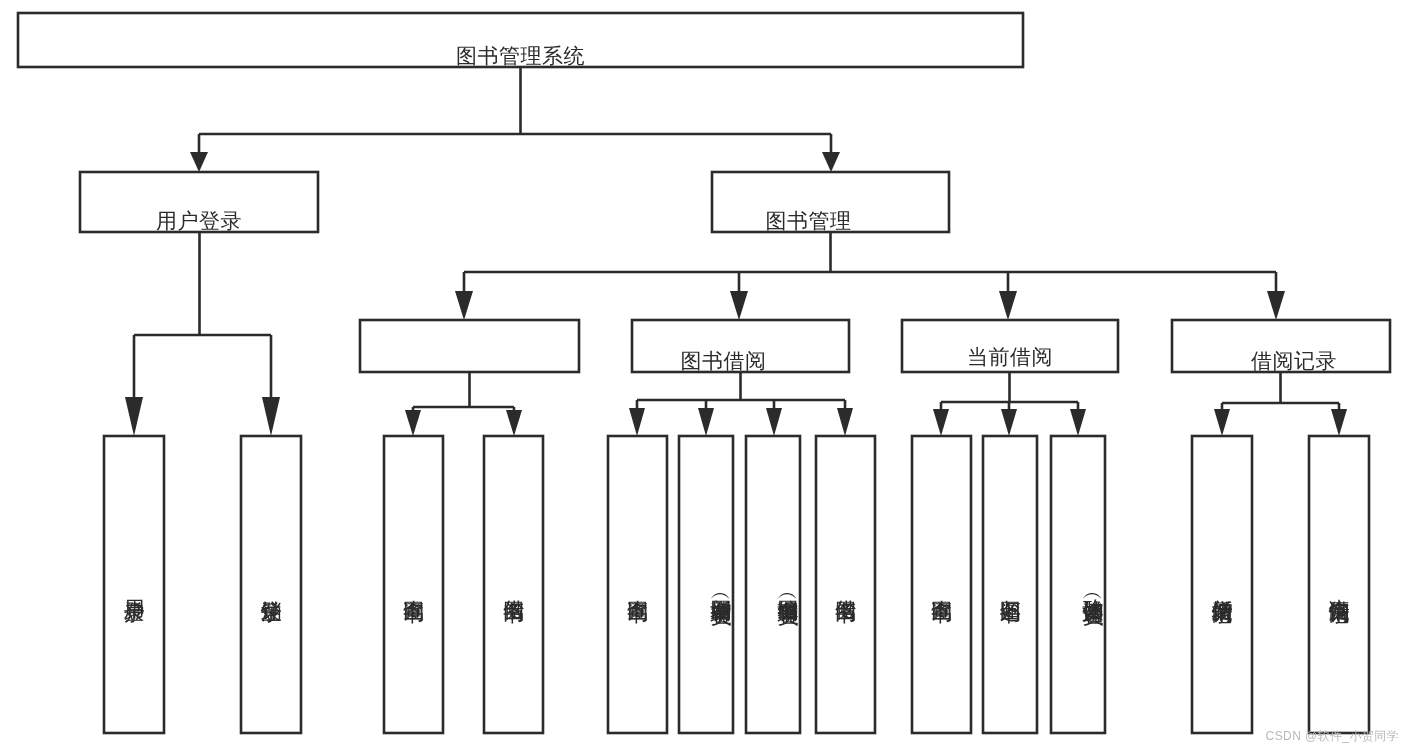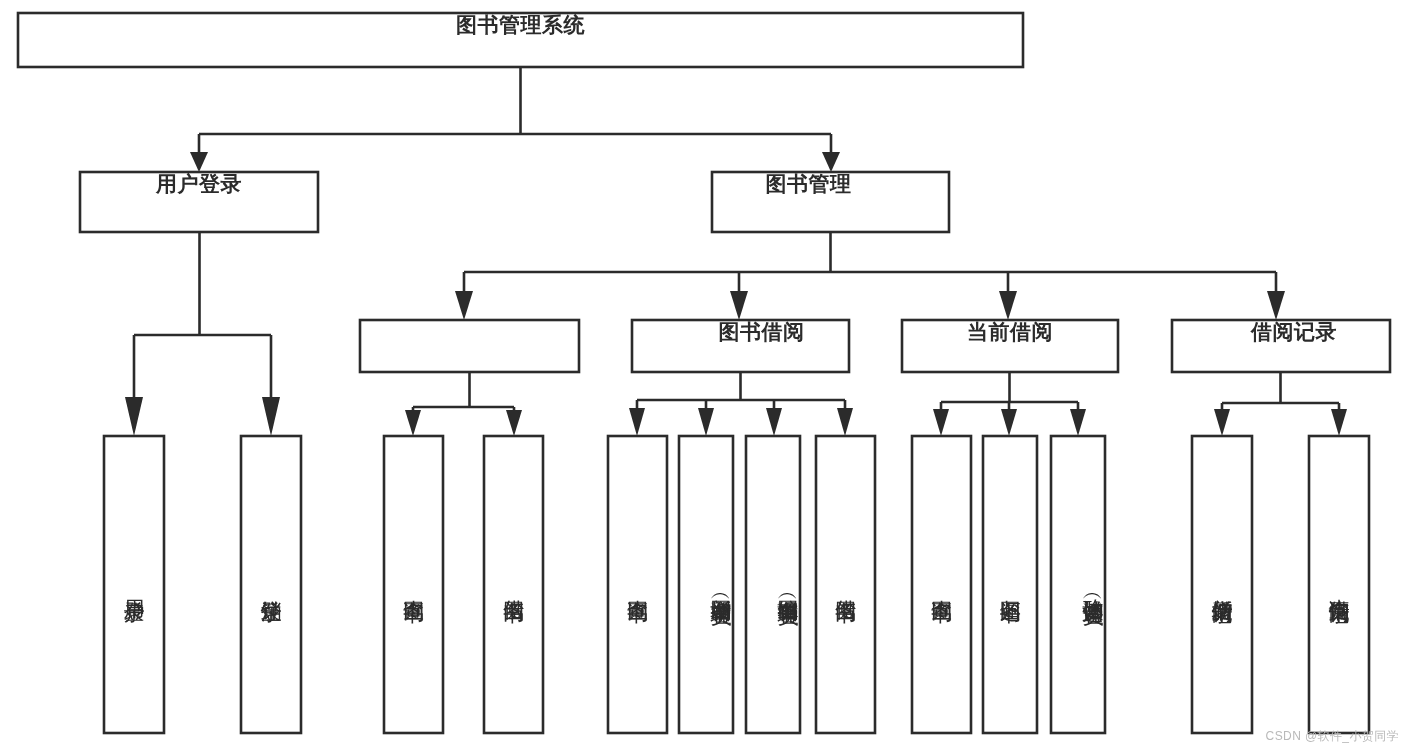--- a/index.html
+++ b/index.html
@@ -39,29 +39,28 @@
     fill: none;
     stroke-linecap: butt;
   }
   .arrow-head {
     fill: #2b2b2b;
     stroke: none;
   }
   .node-label-h {
     position: absolute;
     display: flex;
-    align-items: flex-start;
+    align-items: flex-end;
     justify-content: center;
     color: #2b2b2b;
     font-size: 21px;
     letter-spacing: 0.5px;
     line-height: 1.1;
     white-space: nowrap;
     user-select: none;
-    font-weight: bold;
   }
   .node-label-v {
     position: absolute;
     display: flex;
     align-items: flex-start;
     justify-content: center;
     color: #2b2b2b;
     font-size: 21px;
     line-height: 1.17;
     writing-mode: vertical-rl;
@@ -193,21 +192,21 @@
     <span>图书管理系统</span>
   </div>
 
   <div class="node-label-h" style="left:80px; top:172px; width:238px; height:60px;">
     <span>用户登录</span>
   </div>
   <div class="node-label-h" style="left:712px; top:172px; width:193px; height:60px;">
     <span>图书管理</span>
   </div>
 
-  <div class="node-label-h" style="left:640px; top:320px; width:243px; height:52px;">
+  <div class="node-label-h" style="left:602px; top:320px; width:243px; height:52px;">
     <span>图书借阅</span>
   </div>
   <div class="node-label-h" style="left:902px; top:320px; width:216px; height:48px;">
     <span>当前借阅</span>
   </div>
   <div class="node-label-h" style="left:1172px; top:320px; width:244px; height:52px;">
     <span>借阅记录</span>
   </div>
 
   <div class="node-label-v center-v" style="left:104px; top:436px; width:60px; height:297px;">

